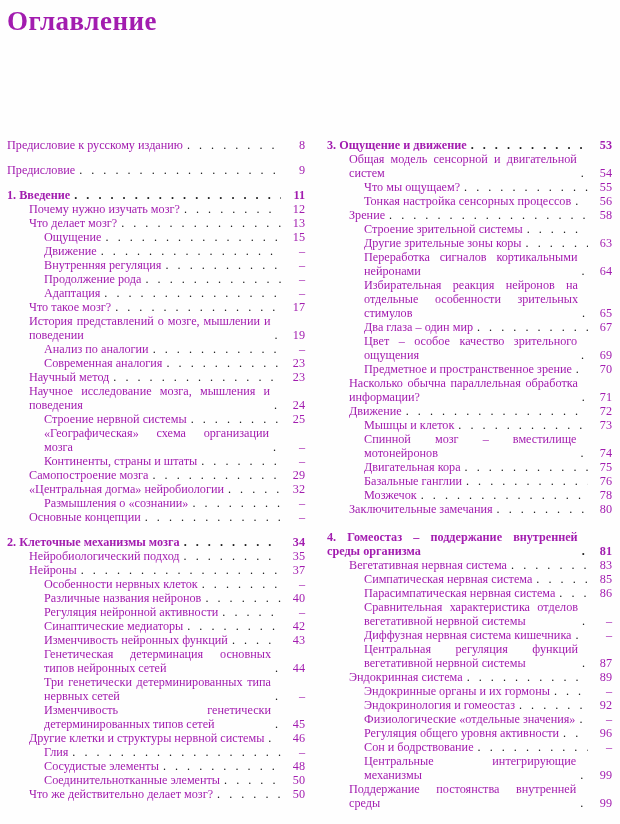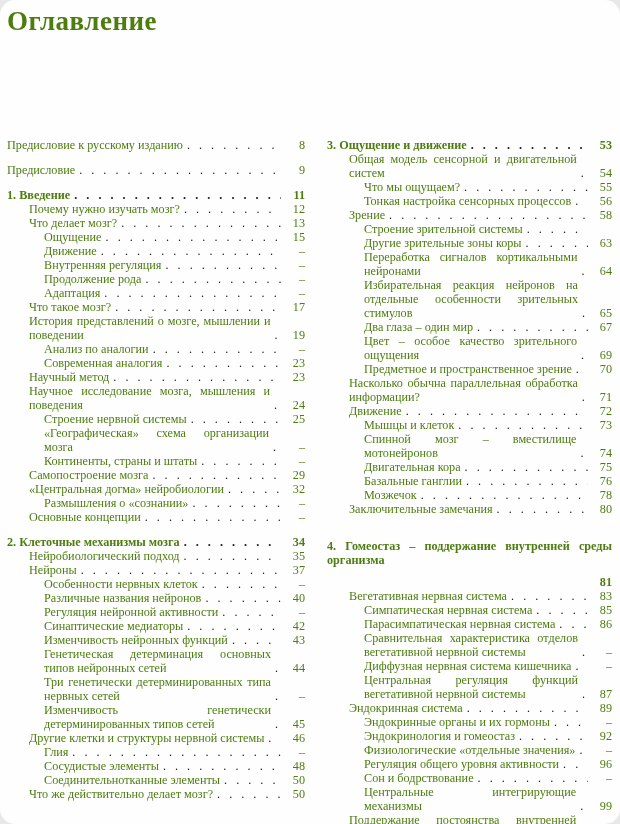--- a/index.html
+++ b/index.html
@@ -2,26 +2,25 @@
 <html lang="ru"><head>
 <meta charset="utf-8">
 <style>
   html, body { margin: 0; padding: 0; background: #e8e8e8; }
   .page {
     position: relative;
     width: 620px;
     height: 824px;
     margin: 0 auto;
     background: #fefefe;
-    color: #4d7c0f;
+    color: #a21caf;
     box-sizing: border-box;
     padding: 6px 8px 0 7px;
     overflow: hidden;
     font-family: "Liberation Serif", "DejaVu Serif", serif;
-    border-radius: 15px;
   }
   .page-title {
     margin: 0;
     font-size: 27px;
     line-height: 30px;
     font-weight: 700;
     letter-spacing: 0.5px;
   }
   .cols {
     display: flex;
@@ -35,21 +34,21 @@
   .col-right { flex: 1 1 auto; min-width: 0; }
 
   .entry {
     display: flex;
     align-items: flex-end;
   }
   .entry.lvl1 { padding-left: 22px; }
   .entry.lvl2 { padding-left: 37px; }
   .entry.chapter { font-weight: 700; }
   .entry.gap-sm { margin-top: 11px; }
-  .entry.gap-lg { margin-top: 23px; flex-direction: column; }
+  .entry.gap-lg { margin-top: 14px; }
 
   .txt {
     flex: 0 1 auto;
     min-width: 0;
     text-align: justify;
   }
   .leader {
     flex: 1 1 8px;
     min-width: 6px;
     overflow: hidden;

